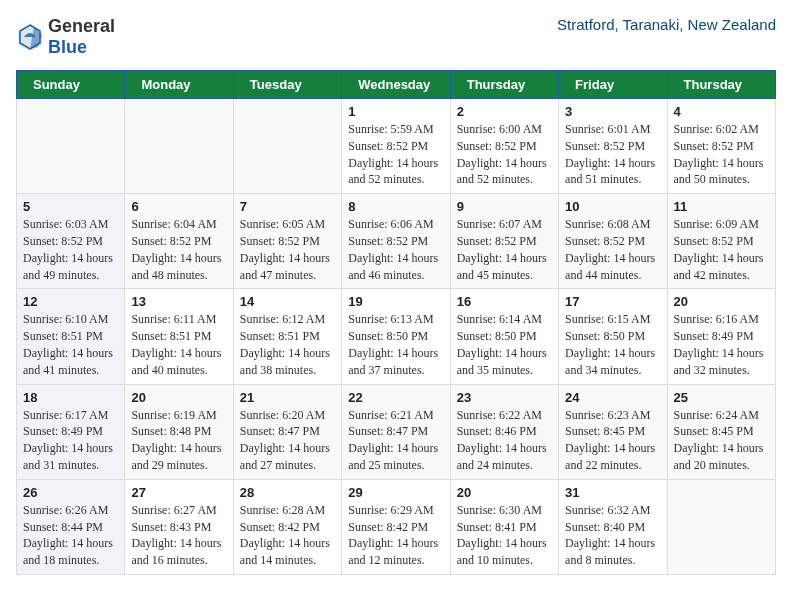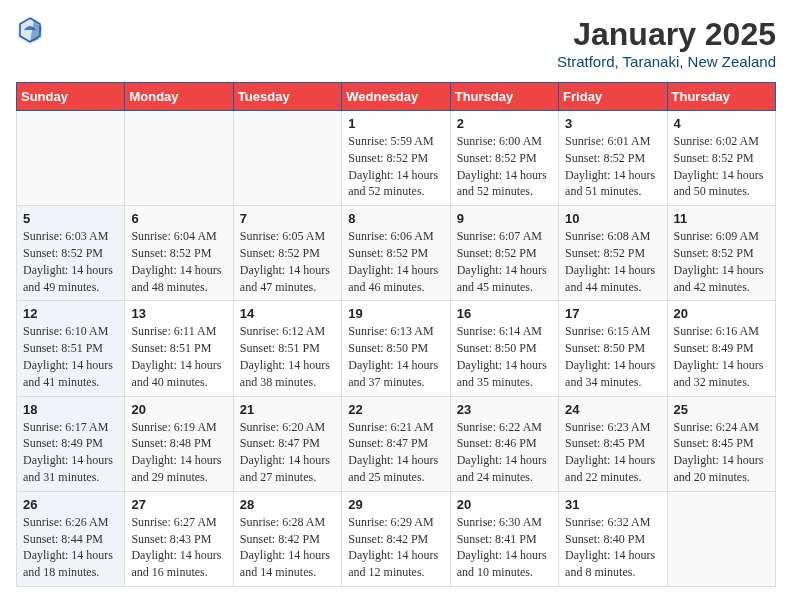--- a/index.html
+++ b/index.html
@@ -37,24 +37,24 @@
       font-size: 15px;
       color: #0c4a6e;
       text-align: center;
     }
     .calendar {
       width: 100%;
       border-collapse: collapse;
       border: 1px solid #ccc;
     }
     .calendar th {
-      background-color: #ef4444;
+      background-color: #15803d;
       color: #fff;
       text-align: left;
-      padding: 6px 4px;
+      padding: 6px 16px;
       font-size: 13px;
       font-weight: bold;
       border: 1px solid #1a5fa8;
     }
     .calendar td {
       vertical-align: top;
       padding: 5px 6px;
       font-size: 10.5px;
       color: #333;
       border: 1px solid #ddd;
@@ -88,23 +88,26 @@
 <body>
 
 <div class="header">
   <div class="logo">
     <svg class="logo-icon" viewBox="0 0 28 28" xmlns="http://www.w3.org/2000/svg">
       <polygon points="14,2 26,10 26,22 14,28 2,22 2,10" fill="#1a5fa8" opacity="0.15"></polygon>
       <polygon points="18,4 26,12 22,24 14,26" fill="#1a5fa8" opacity="0.5"></polygon>
       <polygon points="14,2 24,8 24,20 14,26 4,20 4,8" fill="none" stroke="#1a5fa8" stroke-width="1.5"></polygon>
       <path d="M8 14 Q14 6 20 14" fill="#1a5fa8" opacity="0.8"></path>
     </svg>
+    <div>
+      <span style="font-size:18px;font-weight:bold;color:#333;">General</span><br>
+      <span style="font-size:18px;font-weight:bold;color:#1a5fa8;">Blue</span>
+    </div>
   </div>
   <div class="title-block">
-    <div class="month-title">January 2025</div>
     <div class="subtitle">Stratford, Taranaki, New Zealand</div>
   </div>
 </div>
 
 <table class="calendar">
   <thead>
     <tr>
       <th>Sunday</th>
       <th>Monday</th>
       <th>Tuesday</th>

